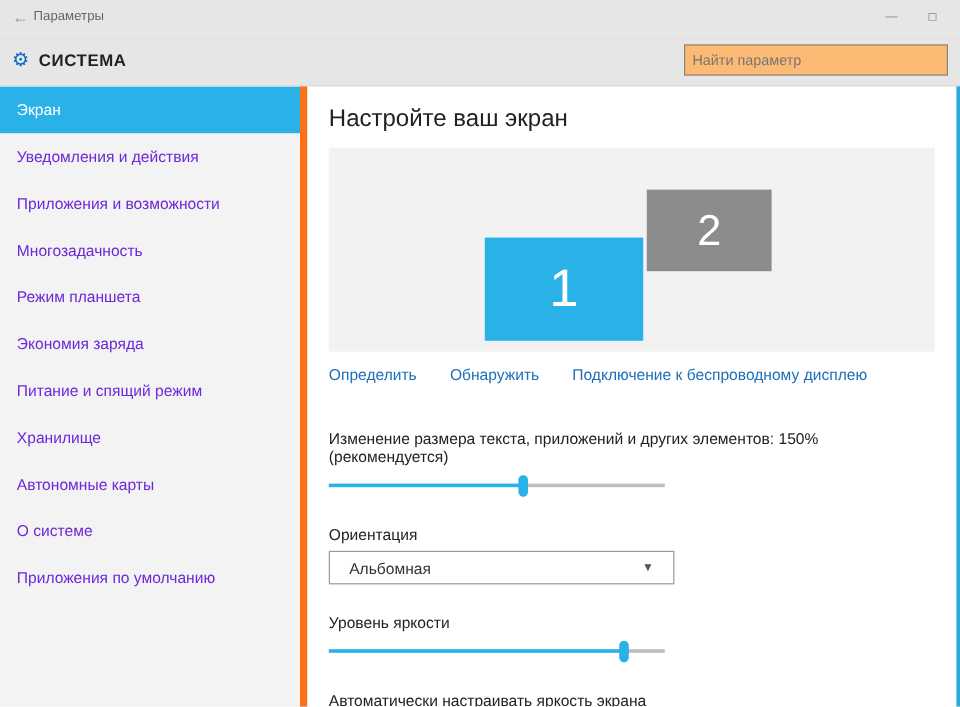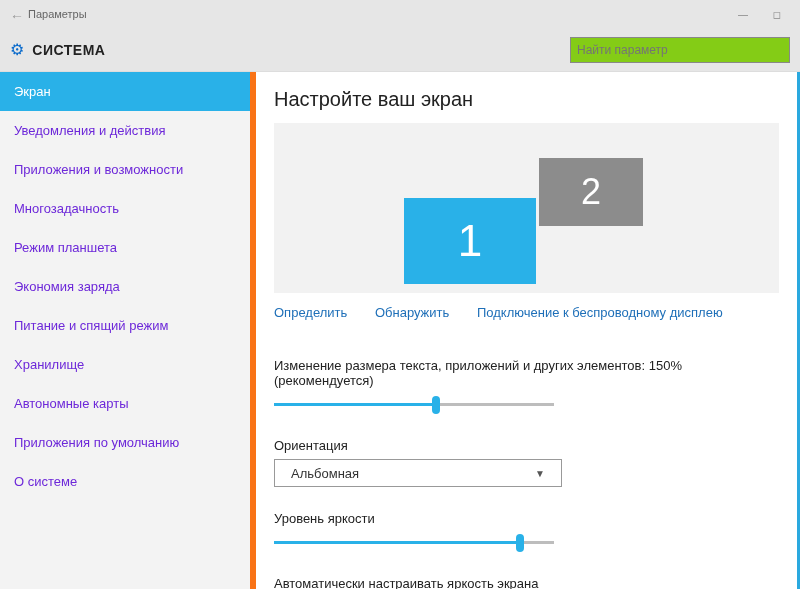--- a/index.html
+++ b/index.html
@@ -32,21 +32,21 @@
     align-items:center;
     padding: 0 10px;
     border-bottom:1px solid #ddd;
   }
   .header .gear { color:#0b6bcb; font-size:16px; margin-right:8px;}
   .header .htitle { font-weight:600; font-size:14px; letter-spacing:0.5px;}
   .header .spacer{flex:1;}
   .search {
     width:220px; height:26px;
     border:1px solid #888;
-    background:#84cc16;
+    background:#fdba74;
     padding:0 6px;
     font-size:12px;
     color:#555;
   }
   .body { display:flex; height:calc(589px - 28px - 44px); }
   .sidebar {
     width:256px;
     background:#f3f3f3;
     border-right:6px solid #f97316;
     overflow:hidden;
@@ -143,22 +143,22 @@
   <div class="sidebar">
     <div class="side-item active">Экран</div>
     <div class="side-item">Уведомления и действия</div>
     <div class="side-item">Приложения и возможности</div>
     <div class="side-item">Многозадачность</div>
     <div class="side-item">Режим планшета</div>
     <div class="side-item">Экономия заряда</div>
     <div class="side-item">Питание и спящий режим</div>
     <div class="side-item">Хранилище</div>
     <div class="side-item">Автономные карты</div>
+    <div class="side-item">О системе</div>
     <div class="side-item">Приложения по умолчанию</div>
-    <div class="side-item">О системе</div>
   </div>
 
   <div class="main">
     <h1>Настройте ваш экран</h1>
 
     <div class="monitor-area">
       <div class="mon2">2</div>
       <div class="mon1">1</div>
     </div>
 

